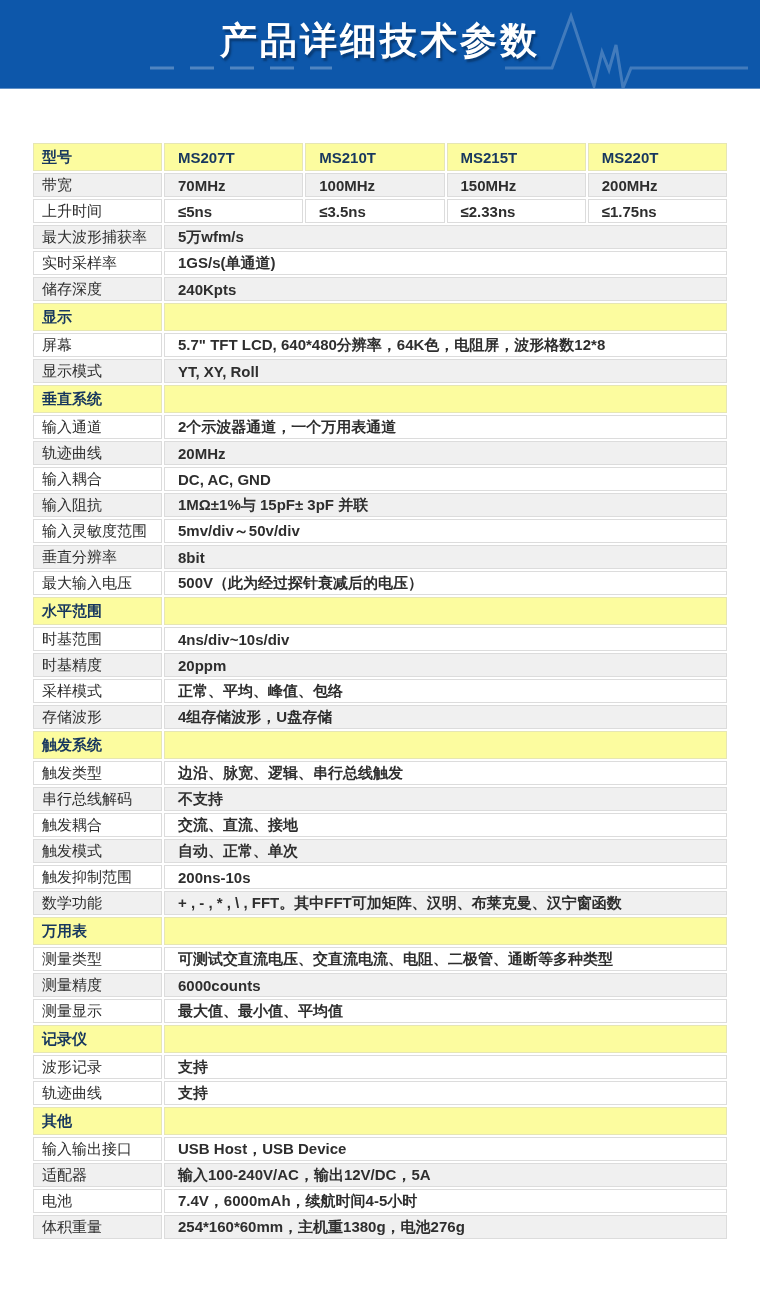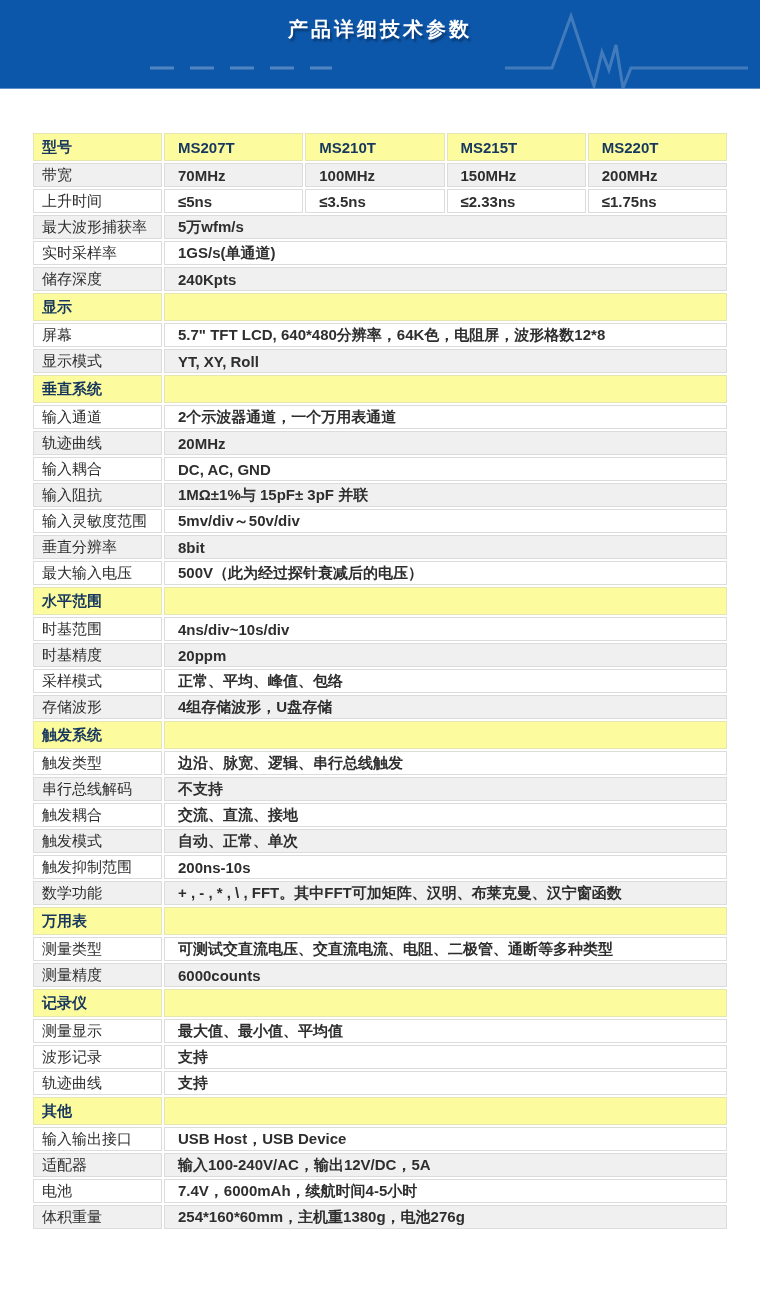--- a/index.html
+++ b/index.html
@@ -2,36 +2,36 @@
 <html><head>
 <meta charset="utf-8">
 <style>
   html,body{margin:0;padding:0;}
   body{font-family:"Liberation Sans","DejaVu Sans",sans-serif;background:#ffffff;}
   .page{position:relative;width:760px;height:1298px;background:#ffffff;overflow:hidden;}
 
   
   .banner{position:relative;width:760px;height:88px;background:#0d57aa;border-bottom:1px solid rgba(255,255,255,0.35);}
   .banner-title{position:absolute;left:0;top:16px;width:100%;text-align:center;margin:0;
-    color:#ffffff;font-size:20px;font-weight:bold;letter-spacing:3px;
+    color:#ffffff;font-size:37px;font-weight:bold;letter-spacing:3px;
     text-shadow:2px 3px 2px rgba(6,42,84,0.6);font-family:Liberation Mono, monospace;}
   .banner-deco{position:absolute;left:0;top:0;width:760px;height:88px;}
 
   
   .spec-table{position:absolute;left:33px;top:133px;width:694px;}
   .row{display:flex;gap:2px;margin-bottom:2px;}
   .cell{box-sizing:border-box;border:1px solid #dcdcdc;background:#ffffff;
     display:flex;align-items:center;height:24px;font-size:15px;color:#2e2e2e;
     padding:0 8px;white-space:nowrap;overflow:hidden;}
   .label-cell{flex:0 0 129px;width:129px;}
   .value-cell{flex:1;padding-left:13px;font-weight:bold;}
   .shaded{background:#f0f0f0;}
   .yellow{background:#fcfc9f;border-color:#e6e6b4;}
   .bold{font-weight:bold;color:#17375e;}
-  .header-row .cell{height:28px;}
+  .header-row .cell{height:28px;margin-top:10px;}
   .section-row .cell{height:28px;}
 </style>
 </head>
 <body>
 
 <div class="page">
 
   <div class="banner">
     <svg class="banner-deco" viewBox="0 0 760 88">
       <line x1="150" y1="68" x2="332" y2="68" stroke="rgba(255,255,255,0.28)" stroke-width="3" stroke-dasharray="24 16"></line>
@@ -171,28 +171,28 @@
         <div class="cell value-cell yellow"></div>
       </div>
       <div class="row">
         <div class="cell label-cell">测量类型</div>
         <div class="cell value-cell">可测试交直流电压、交直流电流、电阻、二极管、通断等多种类型</div>
       </div>
       <div class="row">
         <div class="cell label-cell shaded">测量精度</div>
         <div class="cell value-cell shaded">6000counts</div>
       </div>
-      <div class="row section-row">
-        <div class="cell label-cell yellow bold">记录仪</div>
-        <div class="cell value-cell yellow"></div>
-      </div>
       <div class="row">
         <div class="cell label-cell">测量显示</div>
         <div class="cell value-cell">最大值、最小值、平均值</div>
       </div>
+      <div class="row section-row">
+        <div class="cell label-cell yellow bold">记录仪</div>
+        <div class="cell value-cell yellow"></div>
+      </div>
       <div class="row">
         <div class="cell label-cell">波形记录</div>
         <div class="cell value-cell">支持</div>
       </div>
       <div class="row">
         <div class="cell label-cell">轨迹曲线</div>
         <div class="cell value-cell">支持</div>
       </div>
       <div class="row section-row">
         <div class="cell label-cell yellow bold">其他</div>

